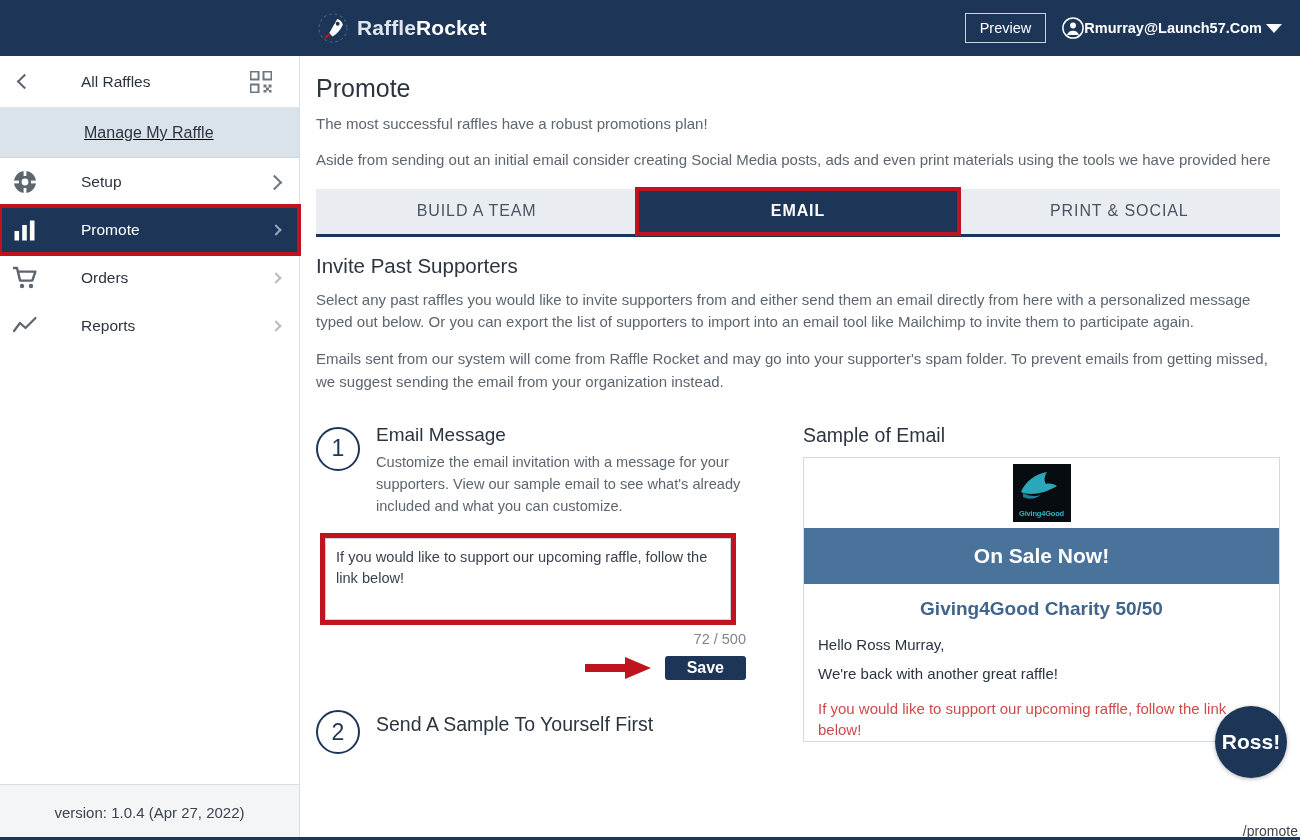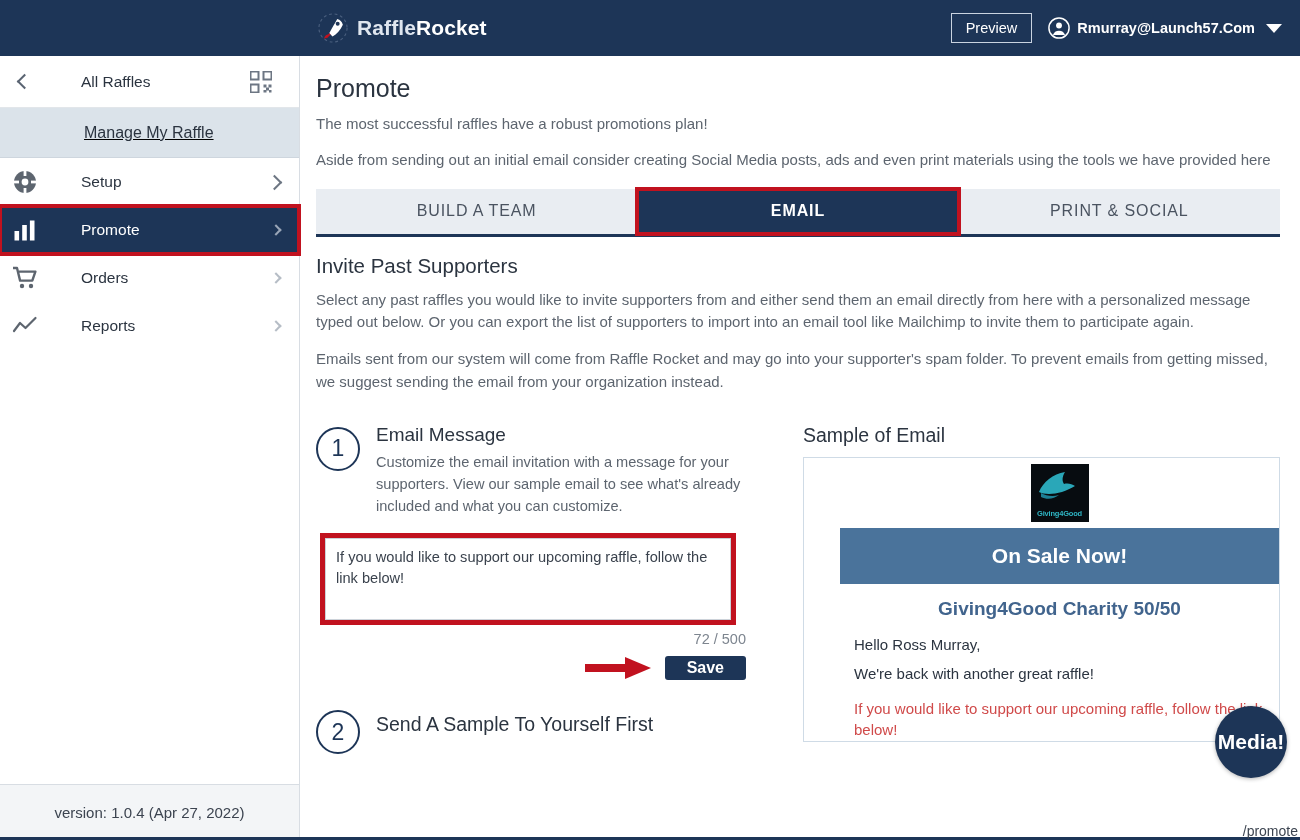--- a/index.html
+++ b/index.html
@@ -31,21 +31,21 @@
   .topbar-right {
     position: absolute; right: 18px; top: 0; height: 56px;
     display: flex; align-items: center; gap: 16px;
   }
   .preview-btn {
     border: 1px solid #c9d3e0; color: #ffffff; background: transparent;
     font-size: 14.5px; padding: 6px 14px 6px 14px;
     font-family: "Liberation Sans", sans-serif;
     cursor: pointer;
   }
-  .user-box { display: flex; align-items: center; gap: 7px; }
+  .user-box { display: flex; align-items: center; }
   .user-icon { width: 22px; height: 22px; display:block; }
   .user-email { color: #ffffff; font-size: 14.5px; font-weight: bold; }
   .caret-down {
     width: 0; height: 0; border-left: 8px solid transparent;
     border-right: 8px solid transparent; border-top: 9px solid #ffffff;
     margin-left: 4px;
   }
 
   
   .sidebar {
@@ -202,21 +202,20 @@
   }
 
   .step2-row { display: flex; gap: 16px; margin-top: 26px; }
   .step2-head { font-size: 19.5px; color: #2b3440; margin: 6px 0 0 0; font-weight: normal; }
 
   
   .sample-title { font-size: 19.5px; color: #2b3440; margin: 0 0 10px 0; font-weight: normal; }
   .email-card {
     width: 477px; border: 1px solid #cfdbe6; background: #ffffff;
     overflow: hidden;
-    padding-left: 36px;
   }
   .email-logo-row { height: 70px; display: flex; align-items: center; justify-content: center; }
   .logo-box {
     width: 58px; height: 58px; background: #070c10;
     display: flex; flex-direction: column; align-items: center; justify-content: flex-end;
     padding-bottom: 4px; position: relative; overflow: hidden;
   }
   .logo-text { font-size: 7.5px; color: #2fb5c4; font-weight: bold; letter-spacing: -.2px; z-index:2;}
   .email-banner {
     background: #4a739b; color: #ffffff; text-align: center;
@@ -412,17 +411,17 @@
         <div class="email-banner">On Sale Now!</div>
         <div class="email-sub">Giving4Good Charity 50/50</div>
         <p class="email-p">Hello Ross Murray,</p>
         <p class="email-p">We're back with another great raffle!</p>
         <p class="email-p red">If you would like to support our upcoming raffle, follow the link below!</p>
       </div>
     </div>
 
   </div>
 
-  <div class="help-bubble">Media!</div>
+  <div class="help-bubble">Ross!</div>
   <div class="status-url">/promote</div>
 </div>
 
 <div class="bottom-rule"></div>
 
 </body></html>

